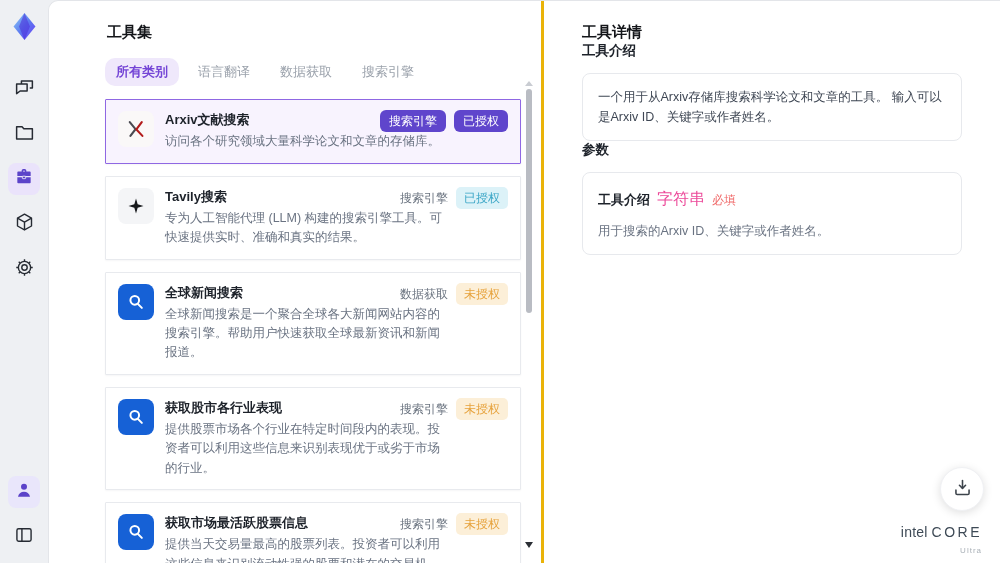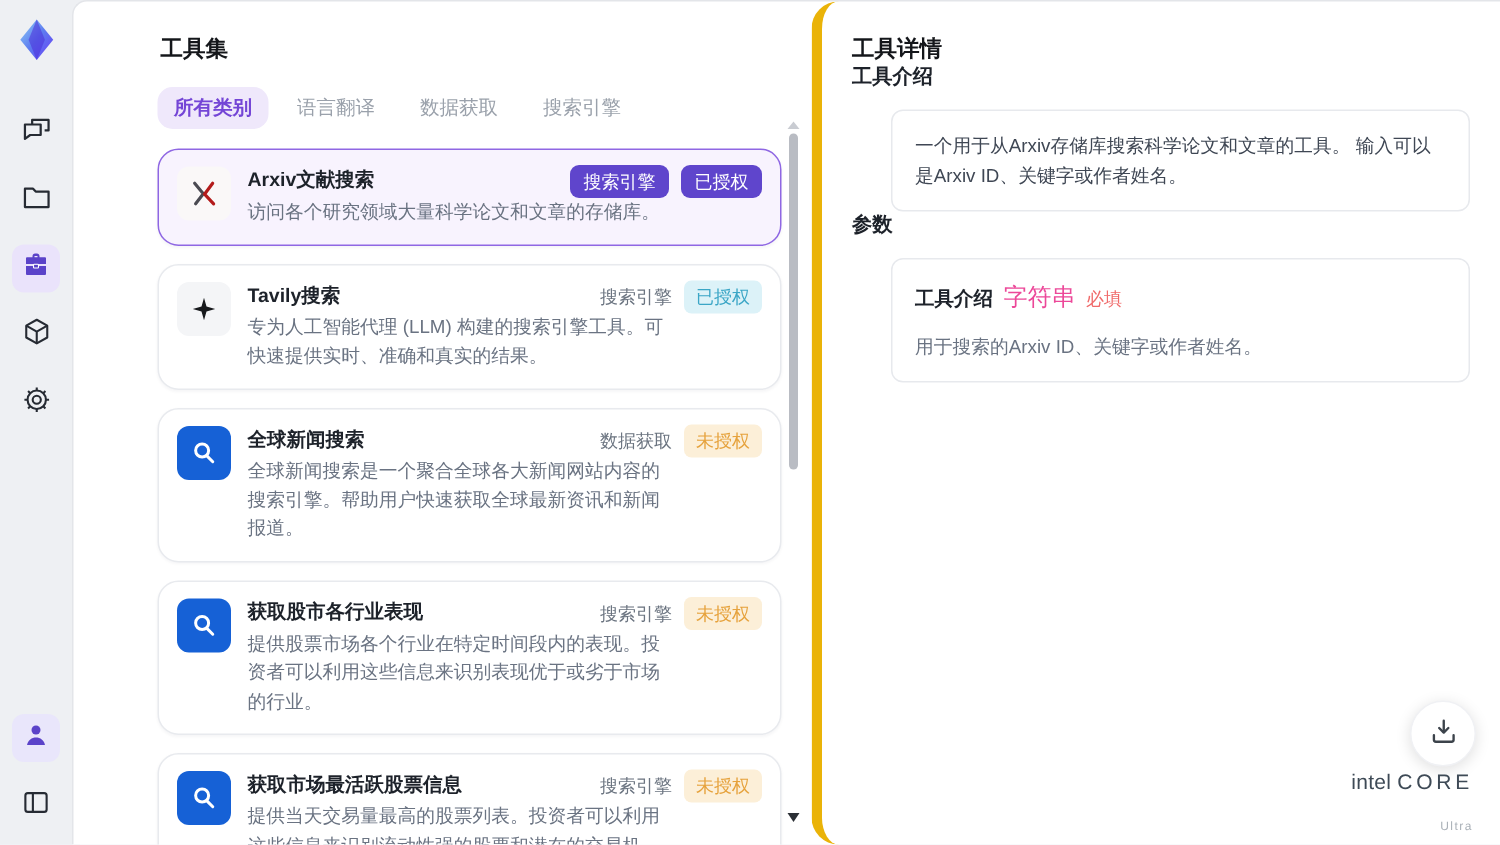--- a/index.html
+++ b/index.html
@@ -17,32 +17,32 @@
   .nav-btn { width:32px; height:32px; border-radius:8px; display:flex;
     align-items:center; justify-content:center; cursor:pointer; }
   .nav-btn.active { background:#eae3fb; }
   .nav-btn.tinted { background:#e9e6fb; }
 
   
   .main { position:absolute; left:48px; top:0; right:0; bottom:0; background:#fff;
     border-top-left-radius:10px; border-left:1px solid #e3e5e9; border-top:1px solid #e3e5e9;
     display:flex; }
   .list-col { width:456px; flex-shrink:0; padding:16px 20px; position:relative; overflow:hidden;margin-left:36px; }
-  .detail-col { flex:1; border-left:7px solid #eab308; padding:16px 20px; position:relative;border-radius:18px; }
+  .detail-col { flex:1; border-left:3px solid #eab308; padding:16px 38px; position:relative; }
 
   .page-title { font-size:15px; font-weight:bold; color:#14161a; margin:6px 0 0 2px; }
 
   .tabs { display:flex; gap:8px; margin-top:16px; align-items:center; }
   .tab { font-size:13px; color:#9aa1ab; padding:5px 11px; border-radius:10px; cursor:pointer;
     white-space:nowrap; }
   .tab.active { background:#efe8fb; color:var(--accent,#7445d6); font-weight:bold; }
 
   .tool-list { margin-top:13px; display:flex; flex-direction:column; gap:12px; width:416px; }
   .tool-card { position:relative; display:flex; gap:11px; padding:11px 12px;
-    border:1px solid #e8eaee; border-radius:14px; background:#fff; cursor:pointer;
+    border:1px solid #e8eaee; border-radius:1px; background:#fff; cursor:pointer;
     box-shadow:0 1px 2px rgba(16,24,40,.04); }
   .tool-card.selected { border:1.5px solid var(--selected-card-border,#8f67e3);
     background:var(--selected-card-bg,#f8f3fe); }
   .tool-icon { width:36px; height:36px; border-radius:8px; flex-shrink:0;
     display:flex; align-items:center; justify-content:center; }
   .tile-arxiv { background:#faf8f8; }
   .tile-tavily { background:#f4f5f7; }
   .tile-global-news, .tile-sector-performance, .tile-active-stocks { background:var(--tile-blue,#1661d6); }
   .tool-body { flex:1; min-width:0; }
   .tool-name { font-size:13px; font-weight:bold; color:#1d222a; line-height:1.4; }
@@ -65,37 +65,37 @@
     border-left:4px solid transparent; border-right:4px solid transparent;
     border-bottom:5px solid #c9ccd2; }
   .scroll-down { position:absolute; right:8px; bottom:15px; width:0; height:0;
     border-left:4px solid transparent; border-right:4px solid transparent;
     border-top:6px solid #2b2f35; cursor:pointer; }
 
   
   .detail-title { font-size:15px; font-weight:bold; color:#14161a; margin-top:6px; }
   .section-h { font-size:13.5px; font-weight:bold; color:#1d222a; }
   .info-box { border:1px solid #e7e9ed; border-radius:8px; padding:13px 15px; margin-top:13px;
-    font-size:12.5px; color:#3f4754; line-height:1.6; background:#fff;margin-left:26px; }
+    font-size:12.5px; color:#3f4754; line-height:1.6; background:#fff; }
   .param-entry .param-head { display:flex; align-items:baseline; gap:7px; }
   .param-name { font-size:13px; font-weight:bold; color:#1d222a; }
   .param-type { font-size:16px; color:#ec4899; }
   .param-req { font-size:12px; color:var(--required-red,#f06a6a); }
   .param-desc { font-size:12.5px; color:#6a7382; margin-top:9px; }
 
   
   .fab { position:absolute; right:16px; bottom:52px; width:44px; height:44px; border-radius:50%;
     background:#fff; border:1px solid #f0f1f4; box-shadow:0 2px 10px rgba(0,0,0,.13);
     display:flex; align-items:center; justify-content:center; cursor:pointer; }
   .intel-brand { position:absolute; right:18px; bottom:8px; color:#3e4a56; text-align:right;
     line-height:1; }
   .intel-row { display:flex; align-items:baseline; gap:4px; }
   .intel-word { font-size:14px; font-weight:normal; letter-spacing:.2px; }
   .core-word { font-size:14px; letter-spacing:2.5px; font-weight:400; }
-  .ultra-word { font-size:8px; color:#aab1b8; letter-spacing:1px; margin-top:19px; }
+  .ultra-word { font-size:8px; color:#aab1b8; letter-spacing:1px; margin-top:8px; }
 </style>
 </head>
 <body>
 
 <nav class="sidebar">
   <div class="logo">
       <svg viewBox="0 0 24 24" width="31" height="31">
         <defs>
           <linearGradient id="lg1" x1="0" y1="0" x2="1" y2="1">
             <stop offset="0" stop-color="#8fd0f6"></stop>

